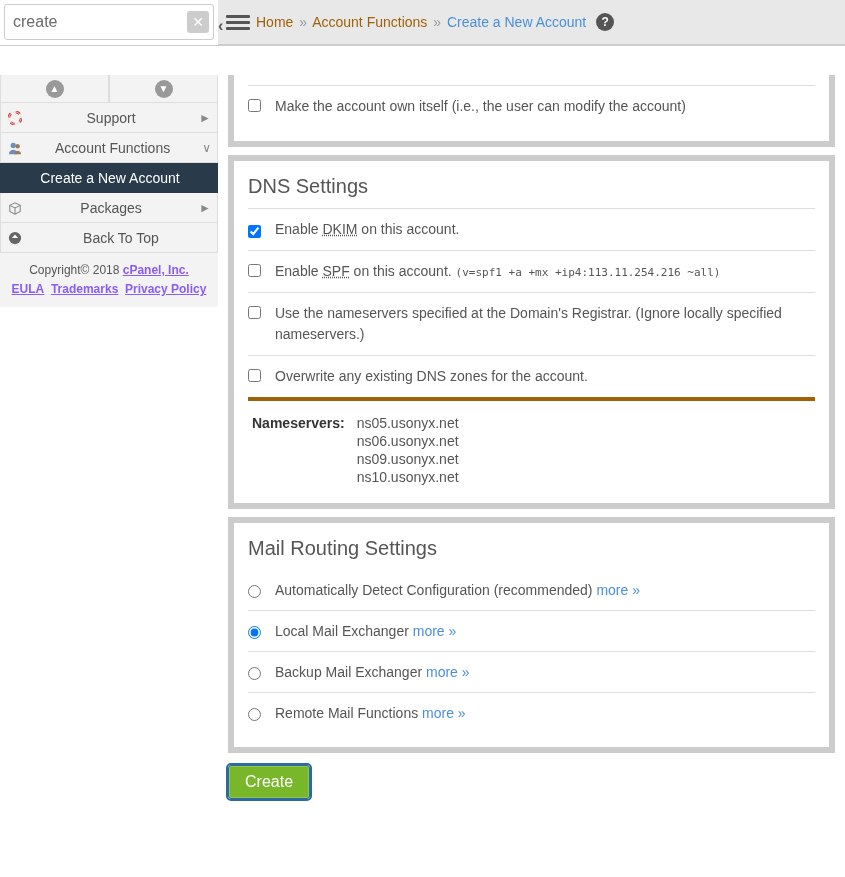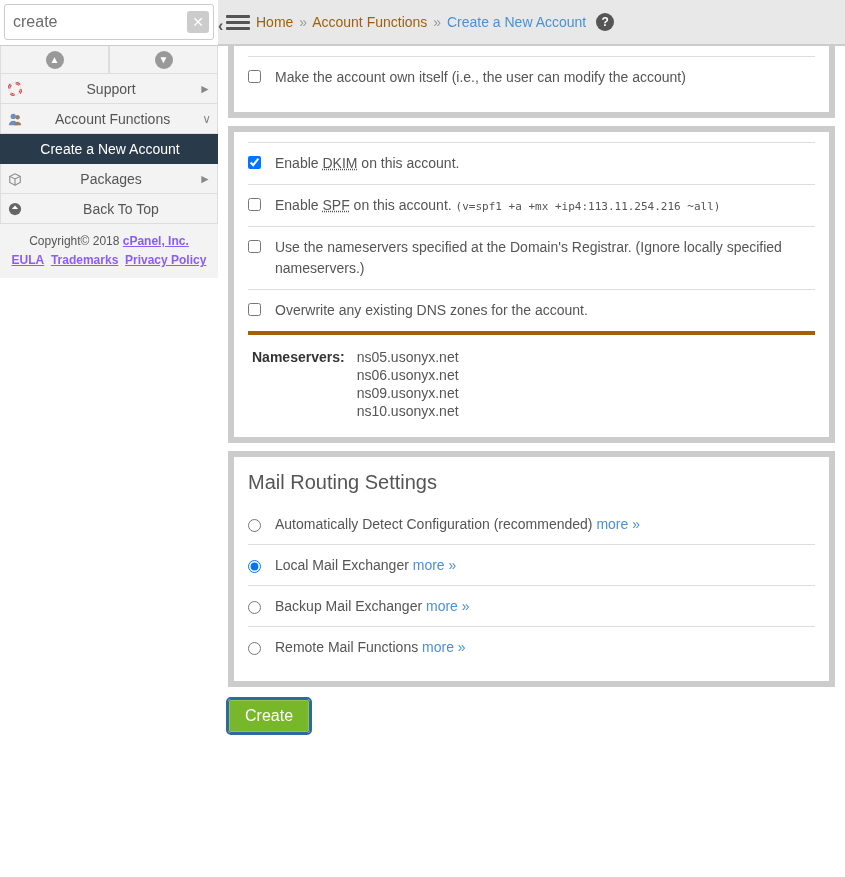--- a/index.html
+++ b/index.html
@@ -29,25 +29,25 @@
   .navitem .ico{ width:16px; display:inline-flex; align-items:center; justify-content:center;}
   .navitem .lbl{ flex:1; color:#555;}
   .navitem .ind{ color:#888; font-size:12px;}
   .navitem.active{ background:#293a4a; color:#fff; border-color:#293a4a;}
   .navitem.active .lbl{ color:#fff; padding-left:2px;}
   .footer-copy{ text-align:center; padding:8px 4px; font-size:12px; color:#555; line-height:1.6;}
   .footer-copy a{ color:#8b5cf6; text-decoration:underline;font-weight:bold;}
   .dotted{ text-decoration:underline dotted;}
   
   
-  .main{ margin-left:218px; padding:0 10px 30px 10px;}
+  .main{ margin-left:218px; padding:0 10px 30px 10px;margin-top:29px;}
   .panel{ border:6px solid #ccc; background:#fff; margin-top:8px; padding:10px 14px 14px 14px;}
   .panel h2{ font-weight:400; color:#555; font-size:20px; margin:4px 0 10px 0;}
   .row{ padding:10px 0; border-top:1px solid #ddd; display:flex; align-items:flex-start; gap:14px;}
-  .row:first-of-type{ border-top:1px solid #ddd;}
+  .row:first-of-type{ border-top:1px solid #ddd;align-items:center;}
   .row .cbx{ margin-top:3px;}
   .row .txt{ flex:1; color:#555; line-height:1.5;}
   .row .txt code{ font-family: Menlo, Consolas, monospace; font-size:11px; color:#555;}
   .abbr{ text-decoration: underline dotted; }
   .row.nohead{ border-top:none;}
   .truncated{ border-top:none; padding-top:0; overflow:hidden; height:10px; position:relative; display:flex; align-items:flex-end;}
   
   .ns-row{ padding:14px 0 4px 0; border-top:4px solid #a16207; display:flex; gap:12px;}
   .ns-row .ns-label{ font-weight:bold; color:#333; padding-left:4px;}
   .ns-row .ns-list{ display:flex; flex-direction:column; gap:2px; color:#555;}
@@ -157,20 +157,21 @@
         
         
       </div>
       <div class="row">
         <input type="checkbox" class="cbx" style="">
         <span class="txt">Make the account own itself (i.e., the user can modify the account)</span>
       </div>
     </div>
 
     <div class="panel">
+      <h2>DNS Settings</h2>
       <div class="row">
         <input type="checkbox" checked="" class="cbx" style="">
         <span class="txt">
           <span>Enable </span><span class="abbr">DKIM</span><span> on this account.</span>
         </span>
       </div>
       <div class="row">
         <input type="checkbox" class="cbx" style="">
         <span class="txt">
           <span>Enable </span><span class="abbr">SPF</span><span> on this account.  </span><code>(v=spf1 +a +mx +ip4:113.11.254.216 ~all)</code>

